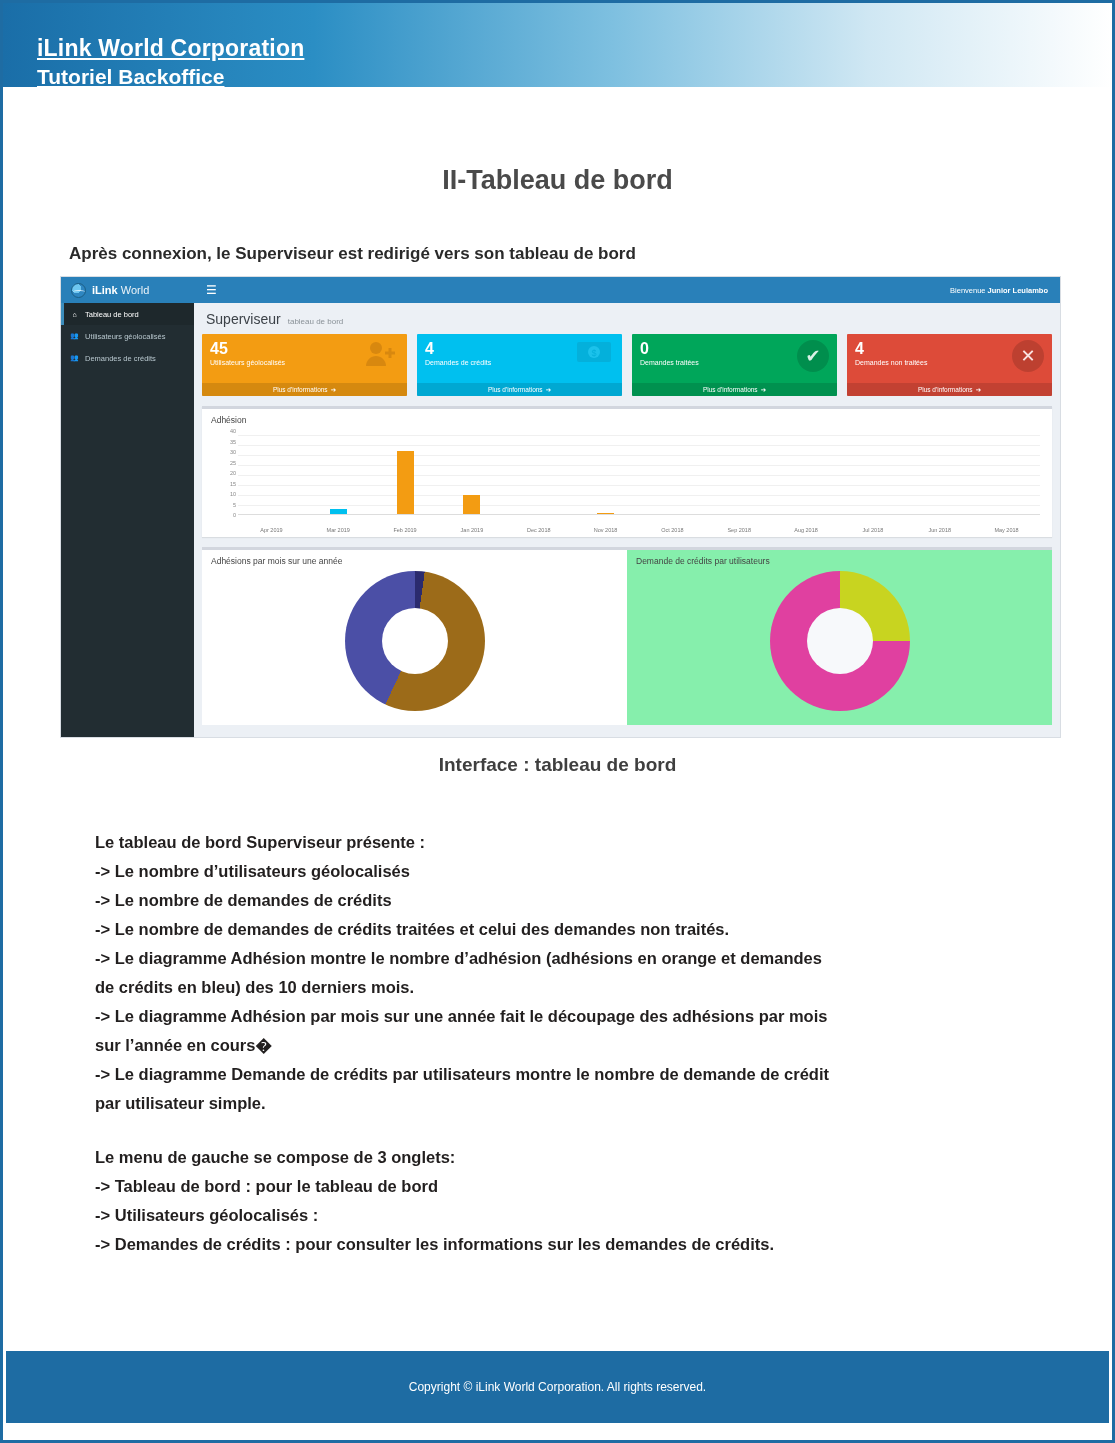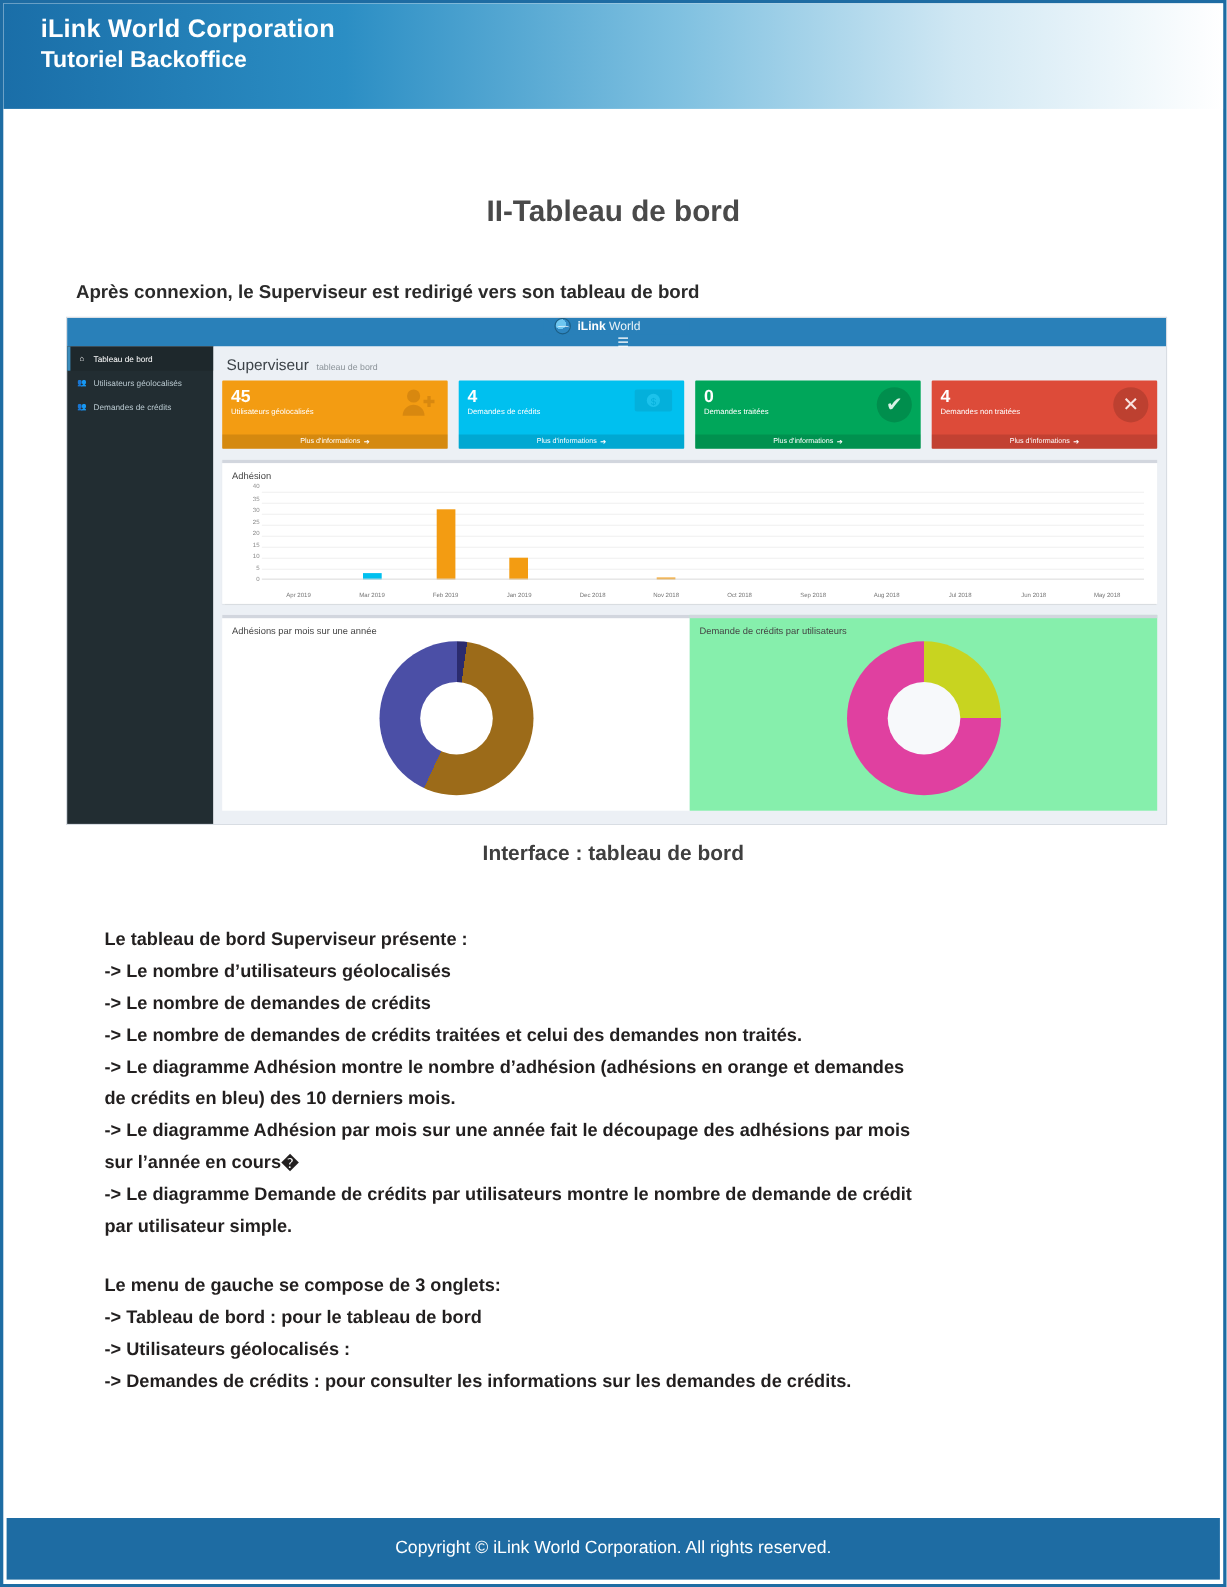--- a/index.html
+++ b/index.html
@@ -10,24 +10,25 @@
     background: #ffffff;
     font-family: "Liberation Sans", sans-serif;
     color: #231f20;
     position: relative;
     border: 3px solid #1e6ca3;
     overflow: hidden;
   }
 
   
   .doc-header {
-    height: 96px;
+    height: 84px;
     background: linear-gradient(90deg, #1a6ea8 0%, #2b8ec4 28%, #7ec0e0 55%, #cfe7f3 78%, #ffffff 100%);
-    padding: 8px 0 0 34px;
+    padding: 30px 0 0 34px;
     color: #ffffff;
+    text-decoration: underline;
   }
   .doc-header .line1 {
     font-size: 23px;
     font-weight: bold;
     letter-spacing: .2px;
     line-height: 30px;
   }
   .doc-header .line2 {
     font-size: 21px;
     font-weight: bold;
@@ -56,21 +57,21 @@
     width: 1001px;
     height: 462px;
     background: #f4f6f9;
     border: 1px solid #d8dde3;
     overflow: hidden;
     font-family: "Liberation Sans", sans-serif;
   }
   .shot-topbar {
     position: absolute; left: 0; top: 0; right: 0; height: 26px;
     background: #2980b9;
-    display: flex; align-items: center; flex-direction: column;
+    display: flex; align-items: center;
   }
   .shot-brandbox {
     width: 133px; height: 26px; background: #2980b9;
     display: flex; align-items: center; gap: 6px; padding-left: 10px;
   }
   .globe {
     width: 15px; height: 15px; border-radius: 50%;
     background: radial-gradient(circle at 35% 35%, #6ec6f0 0 40%, #2e86c1 41% 100%);
     border: 1px solid #1b5e85;
     position: relative;
@@ -171,24 +172,24 @@
   
   .body-copy {
     margin: 52px 0 0 92px; width: 930px;
     font-size: 16.5px; font-weight: bold; color: #221f1f; line-height: 29px;
   }
   .body-copy p { margin: 0; }
   .body-copy .gap { height: 25px; }
 
   
   .doc-footer {
-    position:absolute; left:3px; right:3px; bottom:4px; height:56px;
+    position:absolute; left:3px; right:3px; bottom:17px; height:72px;
     background:#1e6ca3; color:#fff;
     display:flex; align-items:center; justify-content:center;
-    font-size:16px;
+    font-size:12px;
   }
 </style>
 </head>
 <body>
 
 <div class="doc-header">
   <div class="line1">iLink World Corporation</div>
   <div class="line2">Tutoriel Backoffice</div>
 </div>
 

